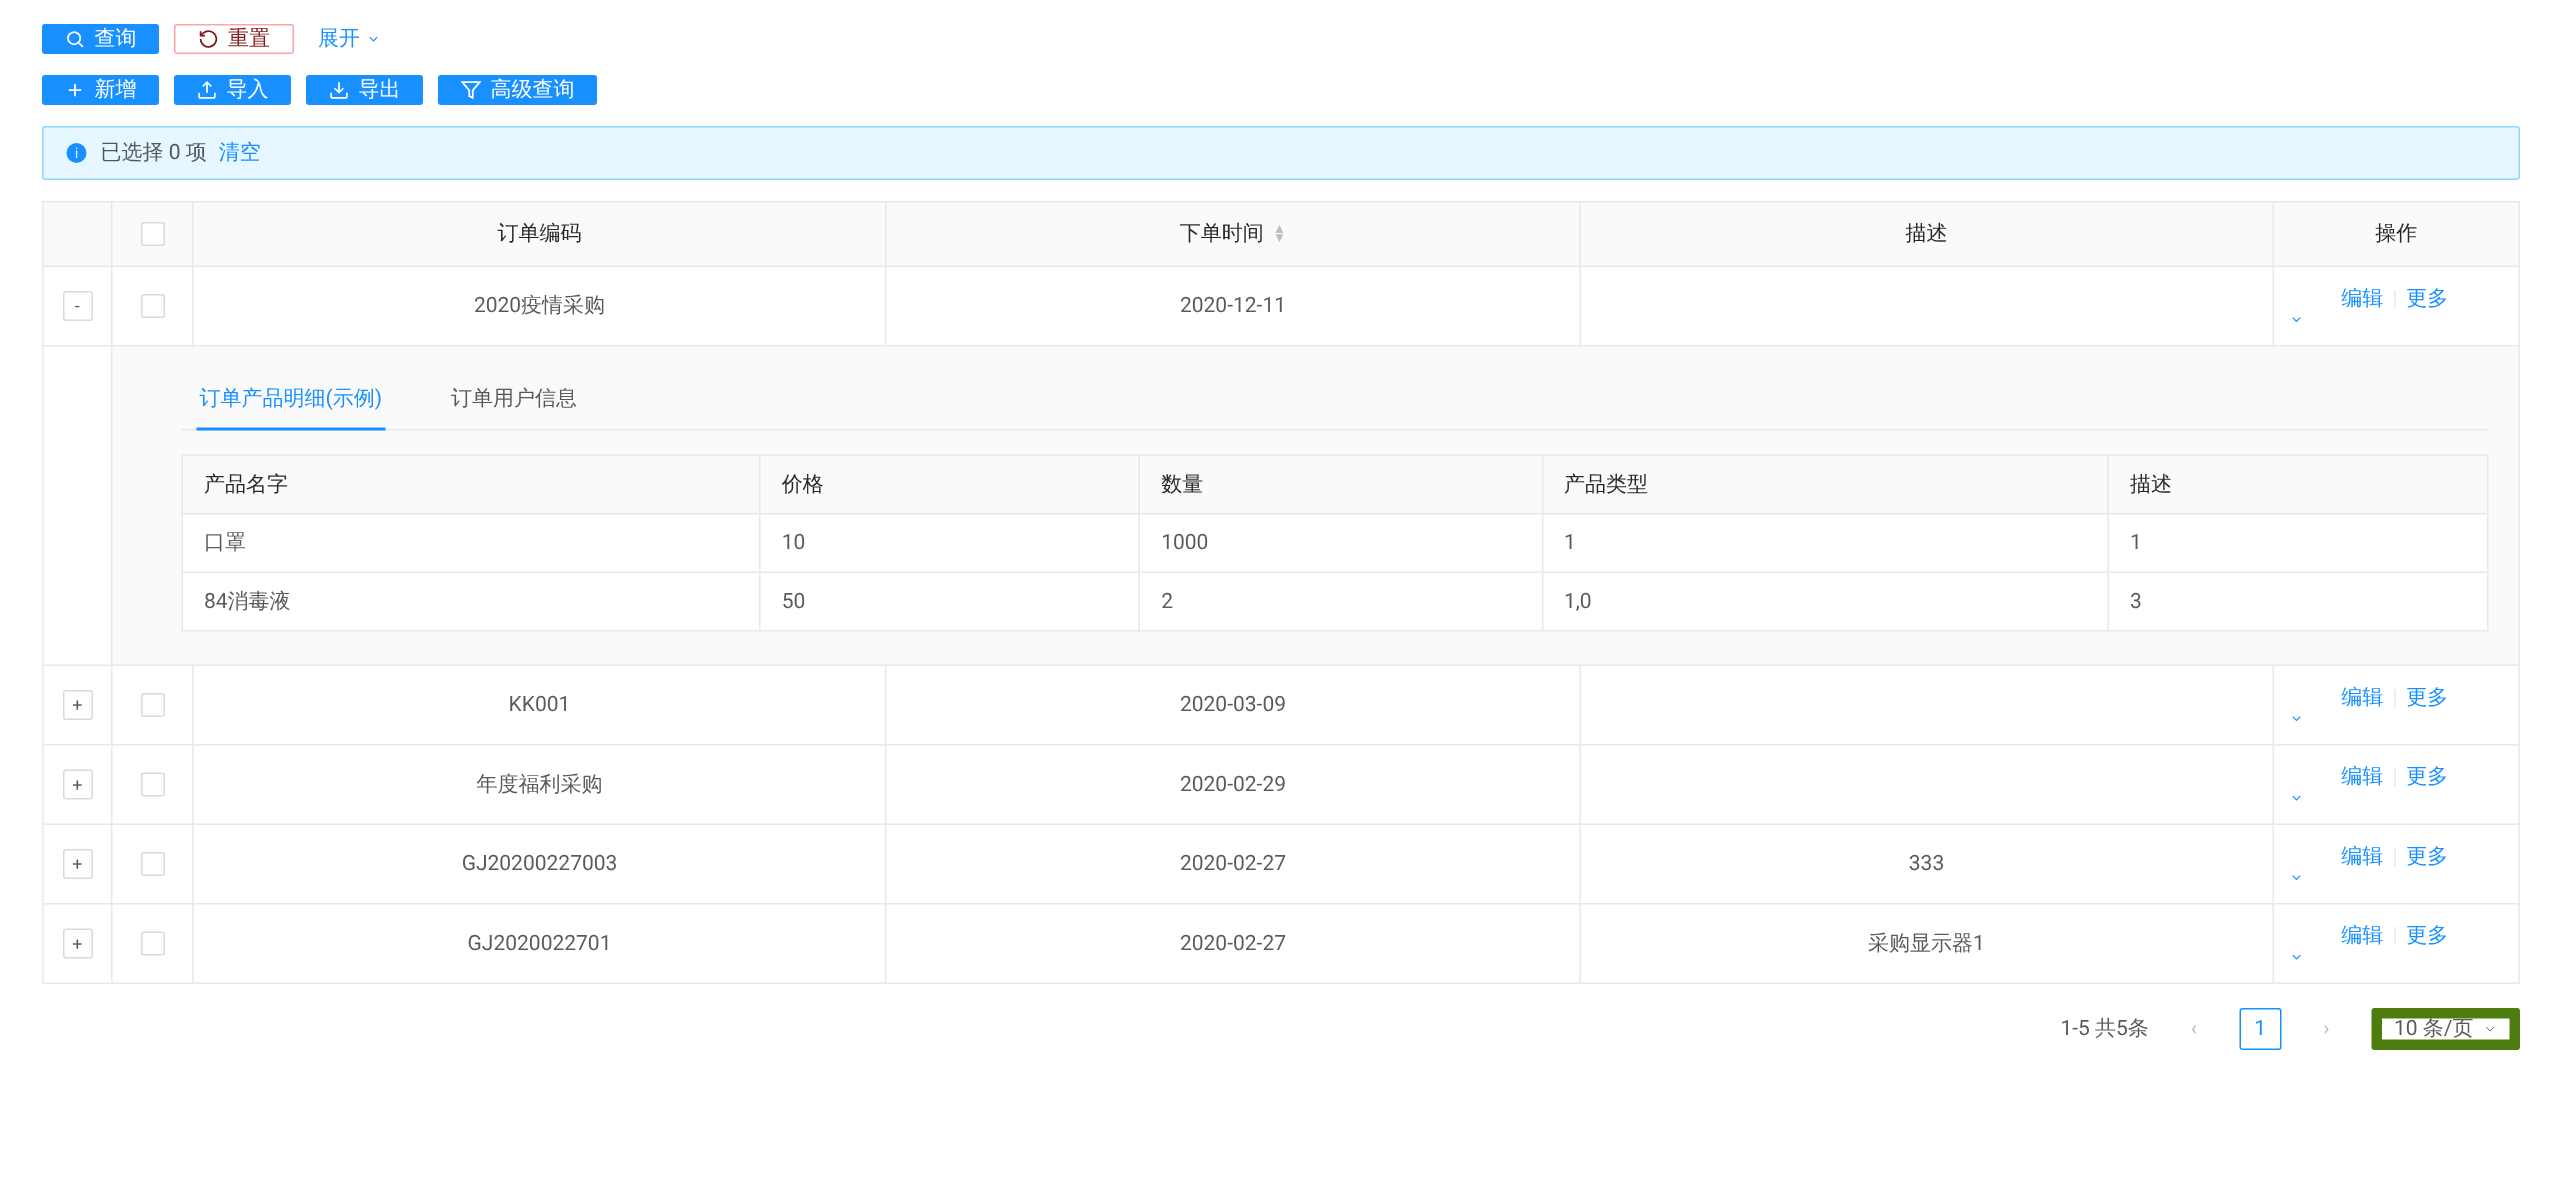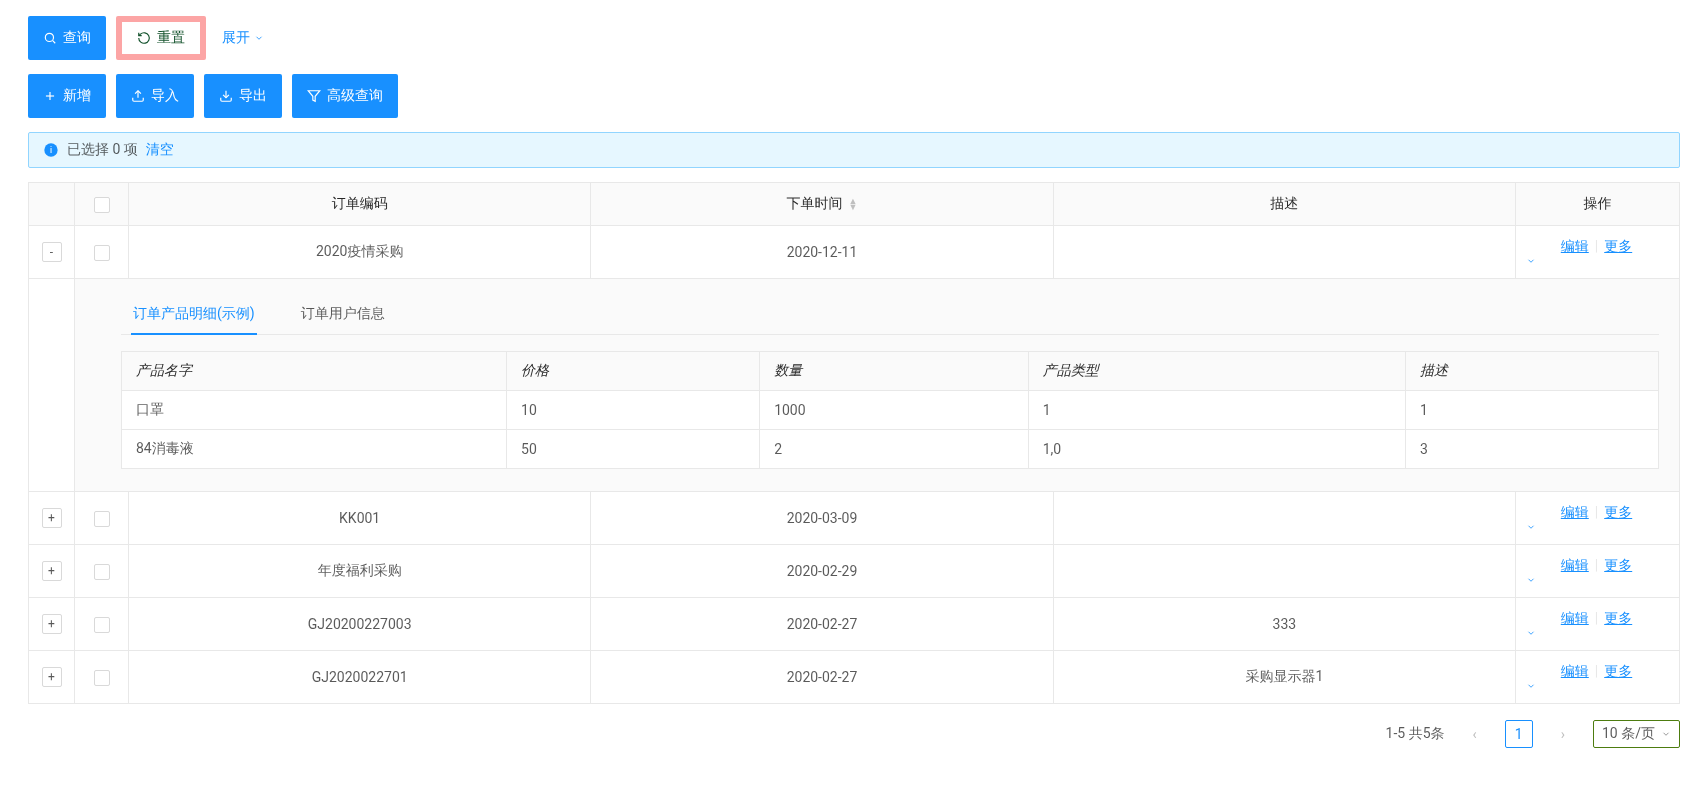--- a/index.html
+++ b/index.html
@@ -1,51 +1,51 @@
 <!DOCTYPE html>
 <html><head>
 <meta charset="utf-8">
 <style>
   * { box-sizing: border-box; }
   body { margin: 0; font-family: -apple-system, BlinkMacSystemFont, "Segoe UI", Roboto, "Helvetica Neue", Arial, sans-serif; font-size: 14px; color: rgba(0,0,0,0.65); background: #fff; }
   .page { padding: 16px 28px; }
   .toolbar-row { display: flex; gap: 10px; align-items: center; margin-bottom: 14px; flex-wrap: wrap; }
-  .btn { display:inline-flex; align-items:center; gap:6px; height:44px; padding: 0 15px; border-radius: 2px; cursor: pointer; border:none; font-size:14px; }
+  .btn { display:inline-flex; align-items:center; gap:6px; height:20px; padding: 0 15px; border-radius: 2px; cursor: pointer; border:none; font-size:14px; }
   .btn-primary { background:#1890ff; color:#fff; }
-  .btn-outline { background:#fff; border:6px solid #fca5a5; color:#14532d; }
+  .btn-outline { background:#fff; border:1px solid #fca5a5; color:#7f1d1d; }
   .link-btn { color:#1890ff; cursor:pointer; display:inline-flex; align-items:center; gap:4px; background:none; border:none; padding:0 6px; font-size:14px; }
   .icon { display:inline-flex; }
   svg { display:block; }
   .alert { background:#e6f7ff; border:1px solid #91d5ff; border-radius:2px; padding:8px 14px; display:flex; align-items:center; gap:8px; margin-bottom:14px; }
   .alert .info-icon { color:#1890ff; }
   .alert .clear { color:#1890ff; cursor:pointer; }
   table.main { width:100%; border-collapse: collapse; table-layout:fixed; }
   table.main th, table.main td { border:1px solid #e8e8e8; padding:12px 10px; text-align:center; font-weight:normal; color: rgba(0,0,0,0.65); background:#fff; }
   table.main thead th { background:#fafafa; color: rgba(0,0,0,0.85); }
   .col-expand { width:46px; }
   .col-select { width:54px; }
   .col-actions { width:164px; }
   .expand-btn { width:20px; height:20px; border:1px solid #d9d9d9; border-radius:2px; background:#fff; display:inline-flex; align-items:center; justify-content:center; cursor:pointer; color:rgba(0,0,0,0.65); font-size:12px; line-height:1; }
   .chk { width:16px; height:16px; border:1px solid #d9d9d9; border-radius:2px; background:#fff; display:inline-block; vertical-align:middle; cursor:pointer; }
   .sorter { display:inline-flex; flex-direction:column; margin-left:6px; color:#bfbfbf; line-height:6px; font-size:9px; vertical-align:middle; }
-  .actions a { color:#1890ff; cursor:pointer;text-decoration:underline; }
+  .actions a { color:#1890ff; cursor:pointer; }
   .actions .divider { color:#e8e8e8; margin:0 6px; }
   .more-chevron { color:#1890ff; font-size:10px; margin-left:2px; }
   .expanded-cell { background:#fafafa !important; padding:16px 20px 22px 46px !important; text-align:left !important; }
   .tabs { display:flex; gap:42px; border-bottom:1px solid #e8e8e8; padding-left:10px; margin-bottom:0; }
   .tab { padding:10px 2px; cursor:pointer; color:rgba(0,0,0,0.65);text-align:center; }
   .tab.active { color:#1890ff; border-bottom:2px solid #1890ff; margin-bottom:-1px; }
   table.inner { width:100%; border-collapse:collapse; margin-top:16px; }
   table.inner th, table.inner td { border:1px solid #e8e8e8; padding:10px 14px; text-align:left; background:#fff; }
-  table.inner thead th { background:#fafafa; color: rgba(0,0,0,0.85); font-weight:normal;font-style:italic; }
+  table.inner thead th { background:#fafafa; color: rgba(0,0,0,0.85); font-weight:normal; }
   .pagination { display:flex; justify-content:flex-end; align-items:center; gap:24px; margin-top:16px; }
   .page-text { color: rgba(0,0,0,0.65); }
   .page-nav { color:#bfbfbf; cursor:not-allowed; padding:0 4px; }
   .page-num { min-width:28px; height:28px; border:1px solid #1890ff; color:#1890ff; border-radius:2px; display:inline-flex; align-items:center; justify-content:center; cursor:pointer; padding:0 4px; }
-  .page-size { height:28px; border:1px solid #4d7c0f; border-radius:2px; background:#fff; padding:0 8px; display:inline-flex; align-items:center; cursor:pointer; gap:6px; }
+  .page-size { height:28px; border:7px solid #4d7c0f; border-radius:2px; background:#fff; padding:0 8px; display:inline-flex; align-items:center; cursor:pointer; gap:6px; }
   .th-inner { display:inline-flex; align-items:center; justify-content:flex-end; }
 </style>
 </head>
 <body>
 
 <div class="page">
 
   <div class="toolbar-row">
     <button class="btn btn-primary">
       <span class="icon">

